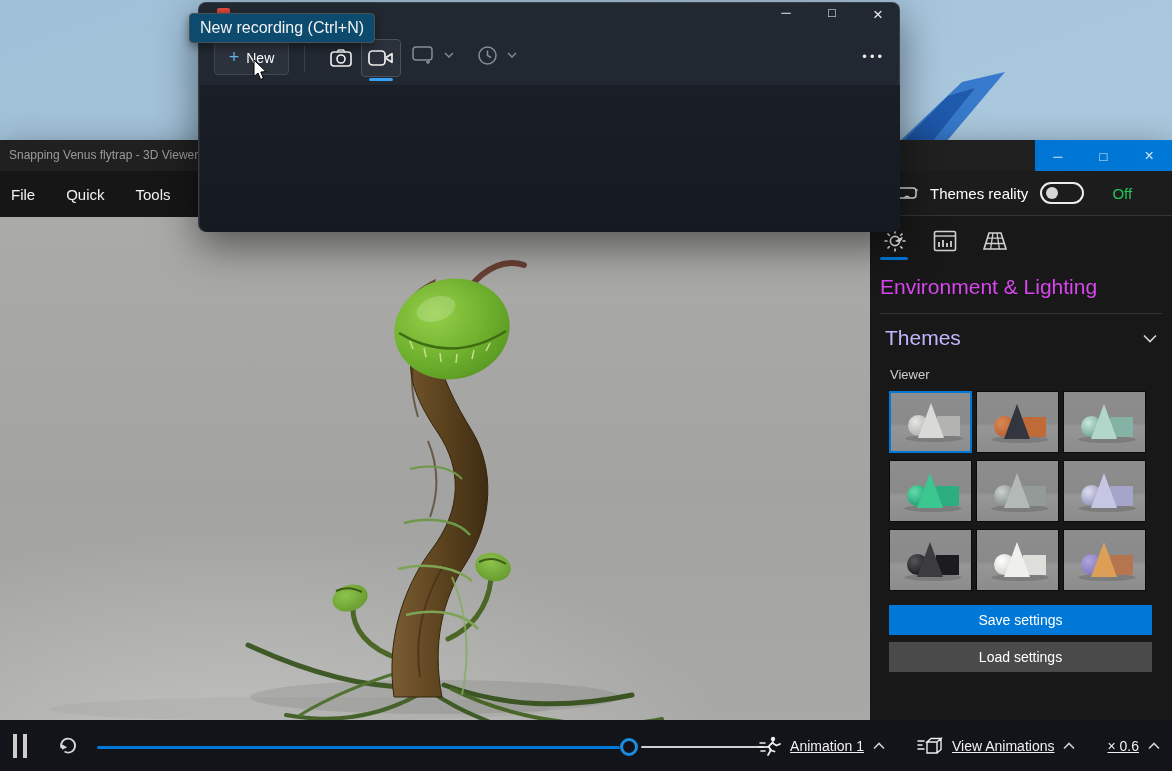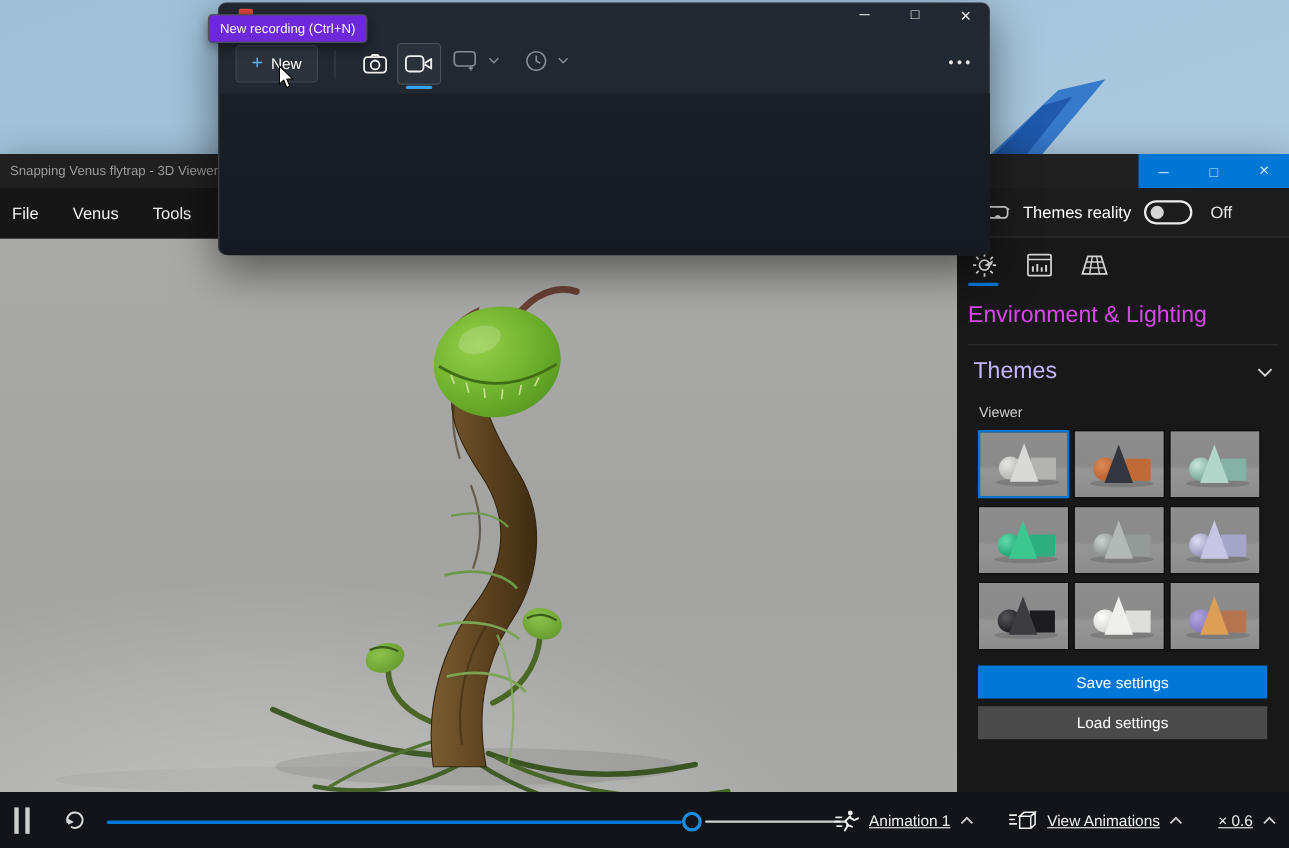--- a/index.html
+++ b/index.html
@@ -28,21 +28,21 @@
     background:linear-gradient(180deg,#aaaaa8 0%,#a3a3a1 55%,#a8a8a6 100%); overflow:hidden; }
   #viewport::after { content:""; position:absolute; left:-18%; bottom:-30%; width:110%; height:75%;
     background:radial-gradient(ellipse at 42% 70%, rgba(255,255,255,.30), rgba(255,255,255,0) 62%); }
   #plant { position:absolute; left:0; top:0; z-index:2; }
 
   
   #panel { position:absolute; right:0; top:31px; width:302px; height:549px; background:#181818; }
   #mr-row { position:absolute; left:0; top:0; width:302px; height:44px; background:#1c1c1c;
     display:flex; align-items:center; gap:12px; padding-left:26px; }
   #mr-label { color:#fff; font-size:15px; }
-  #mr-off { color:#e5e5e5; font-size:15px; margin-left:4px; }
+  #mr-off { color:#22c55e; font-size:15px; margin-left:16px; }
   .toggle { width:44px; height:22px; border:2px solid #ececec; border-radius:12px; position:relative; background:transparent; }
   .toggle .knob { position:absolute; left:4px; top:3px; width:12px; height:12px; border-radius:50%; background:#d6d6d6; }
   .hline { position:absolute; height:1px; background:#333; }
   #panel-tabs { position:absolute; left:0; top:52px; width:302px; height:36px; display:flex; gap:24px; padding-left:12px; align-items:center; }
   .ptab { width:26px; height:26px; display:flex; align-items:center; justify-content:center; }
   #tab-underline { position:absolute; left:10px; top:86px; width:28px; height:3px; background:#0078d7; border-radius:2px; }
   #panel-heading { position:absolute; left:10px; top:104px; color:#d946ef; font-size:21px; font-weight:400; }
   #themes-row { position:absolute; left:15px; top:155px; width:272px; display:flex; justify-content:space-between; align-items:center; }
   #themes-label { color:#c4b5fd; font-size:21px; }
   #themes-default { position:absolute; left:20px; top:196px; color:#cfcfcf; font-size:13px; }
@@ -97,22 +97,22 @@
   #video-btn { left:162px; background:#2b313a; border:1px solid #49515c; }
   #video-underline { position:absolute; left:170px; top:41px; width:24px; height:3px; border-radius:2px; background:#36a1f2; }
   .tool-combo { position:absolute; top:8px; display:flex; align-items:center; gap:9px; }
   #region-combo { left:212px; }
   #timer-combo { left:278px; }
   #more-btn { position:absolute; right:14px; top:12px; color:#e8e8e8; font-size:13px; letter-spacing:3px; }
   #rec-content { position:absolute; left:1px; top:82px; width:700px; height:147px;
     background:linear-gradient(180deg,#1a1f27 0%,#151a21 100%); border-radius:0 0 8px 8px; }
 
   
-  #tooltip { position:absolute; left:189px; top:13px; z-index:20; background:#6d28d9;
-    border:1px solid #4a5059; border-radius:4px; padding:5px 10px; color:#f2f2f2; font-size:12px;
+  #tooltip { position:absolute; left:189px; top:13px; z-index:20; background:#0c4a6e;
+    border:1px solid #4a5059; border-radius:4px; padding:5px 10px; color:#f2f2f2; font-size:16px;
     box-shadow:0 4px 10px rgba(0,0,0,.4); white-space:nowrap; }
   #cursor { position:absolute; left:253px; top:59px; z-index:40; }
 </style>
 </head>
 <body>
 
 <div id="desktop">
   <svg id="desktop-streak" width="1172" height="145">
     <polygon points="899,142 946,142 1005,72 962,82" fill="#2a70c9" opacity="0.9"></polygon>
     <polygon points="903,142 932,142 975,88 948,96" fill="#1b55a8" opacity="0.85"></polygon>
@@ -125,21 +125,21 @@
     <span id="viewer-title">Snapping Venus flytrap - 3D Viewer</span>
     <div id="viewer-caption">
       <span class="cbtn">─</span>
       <span class="cbtn">□</span>
       <span class="cbtn" style="font-size:16px">×</span>
     </div>
   </div>
 
   <div id="menubar">
     <span class="menu-item">File</span>
-    <span class="menu-item">Venus</span>
+    <span class="menu-item">Quick</span>
     <span class="menu-item">Tools</span>
     <span class="menu-item">View</span>
   </div>
 
   <div id="viewport">
     <svg id="plant" width="870" height="503" viewBox="0 0 870 503">
       <defs>
         <linearGradient id="trunkG" x1="0" y1="0" x2="1" y2="0">
           <stop offset="0" stop-color="#7a5c33"></stop>
             <stop offset=".5" stop-color="#5d441f"></stop>

